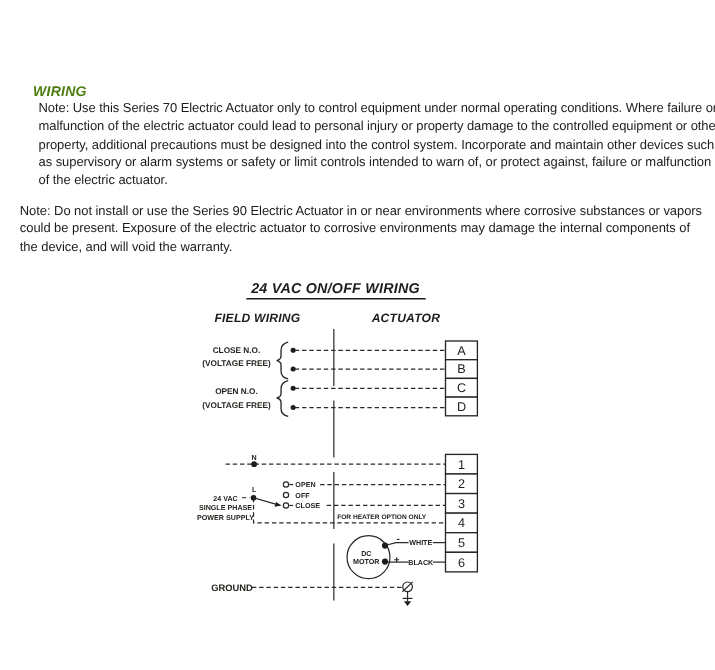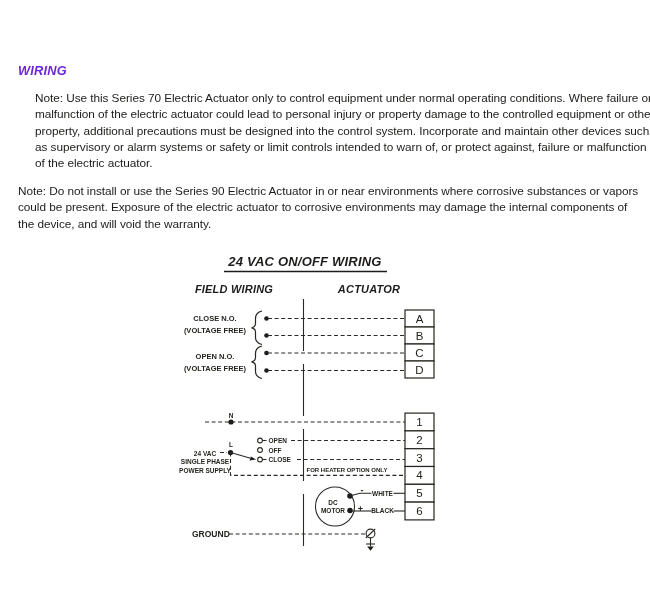--- a/index.html
+++ b/index.html
@@ -2,23 +2,23 @@
 <html><head>
 <meta charset="utf-8">
 <style>
   html,body{margin:0;padding:0;}
   body{
     width:650px;height:609px;background:#ffffff;position:relative;overflow:hidden;
     font-family:"Liberation Sans",sans-serif;
   }
   .page{position:absolute;inset:0;background:#ffffff;}
   .heading{
-    position:absolute;left:18px;top:63px;margin:0;
+    position:absolute;left:18px;top:63px;margin:12px;
     font:italic 700 12.8px "Liberation Sans",sans-serif;
-    color:#6d28d9;letter-spacing:.2px;
+    color:#4d7c0f;letter-spacing:.2px;
   }
   .note{
     position:absolute;left:18px;width:624px;margin:0;
     font:400 11.8px/16.3px "Liberation Sans",sans-serif;
     color:#1d1c1a;letter-spacing:-.05px;
   }
   #note1{top:90px;margin-left:17px;}
   #note2{top:183px;}
   svg{position:absolute;left:0;top:0;}
   .t-title{font:italic 700 13px "Liberation Sans",sans-serif;fill:#1e1c1a;letter-spacing:.2px;}

